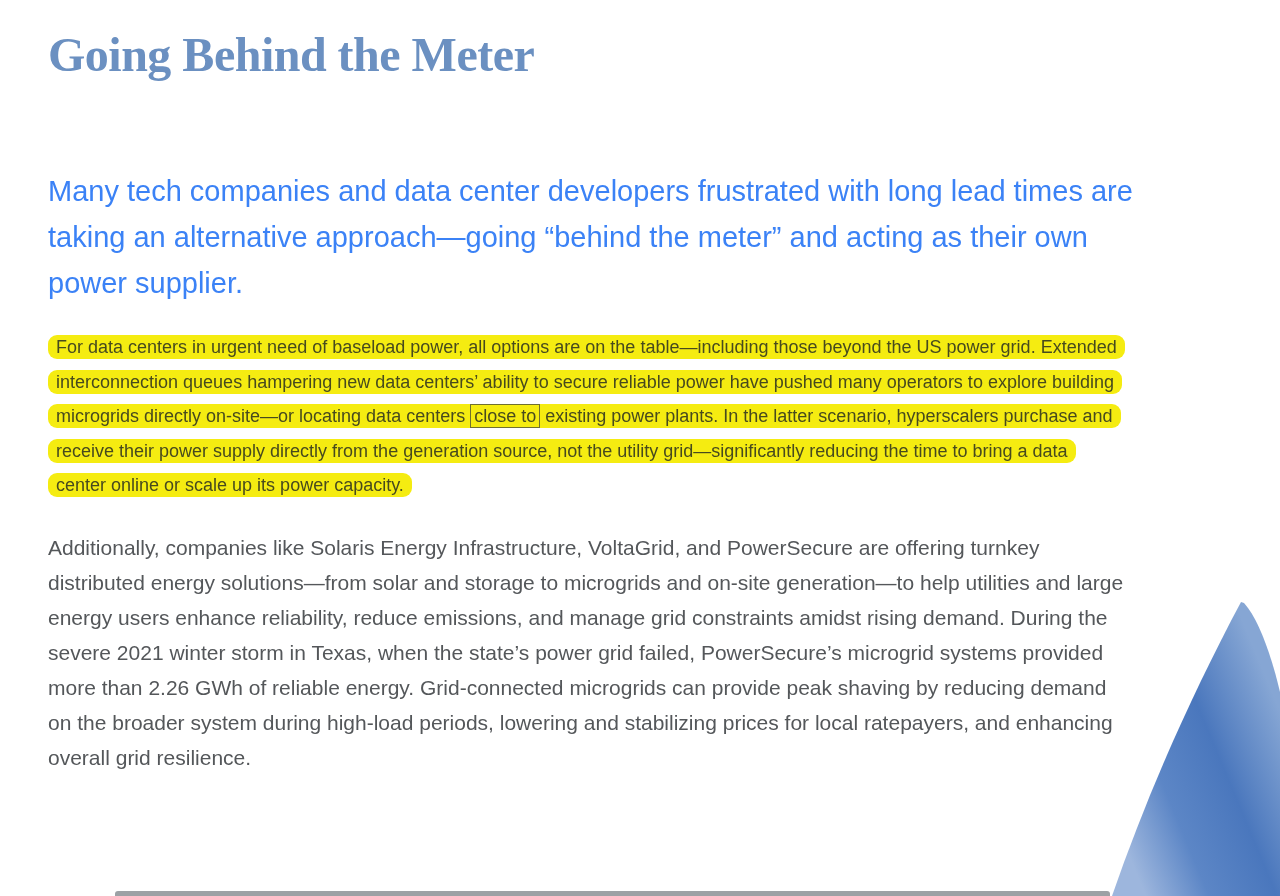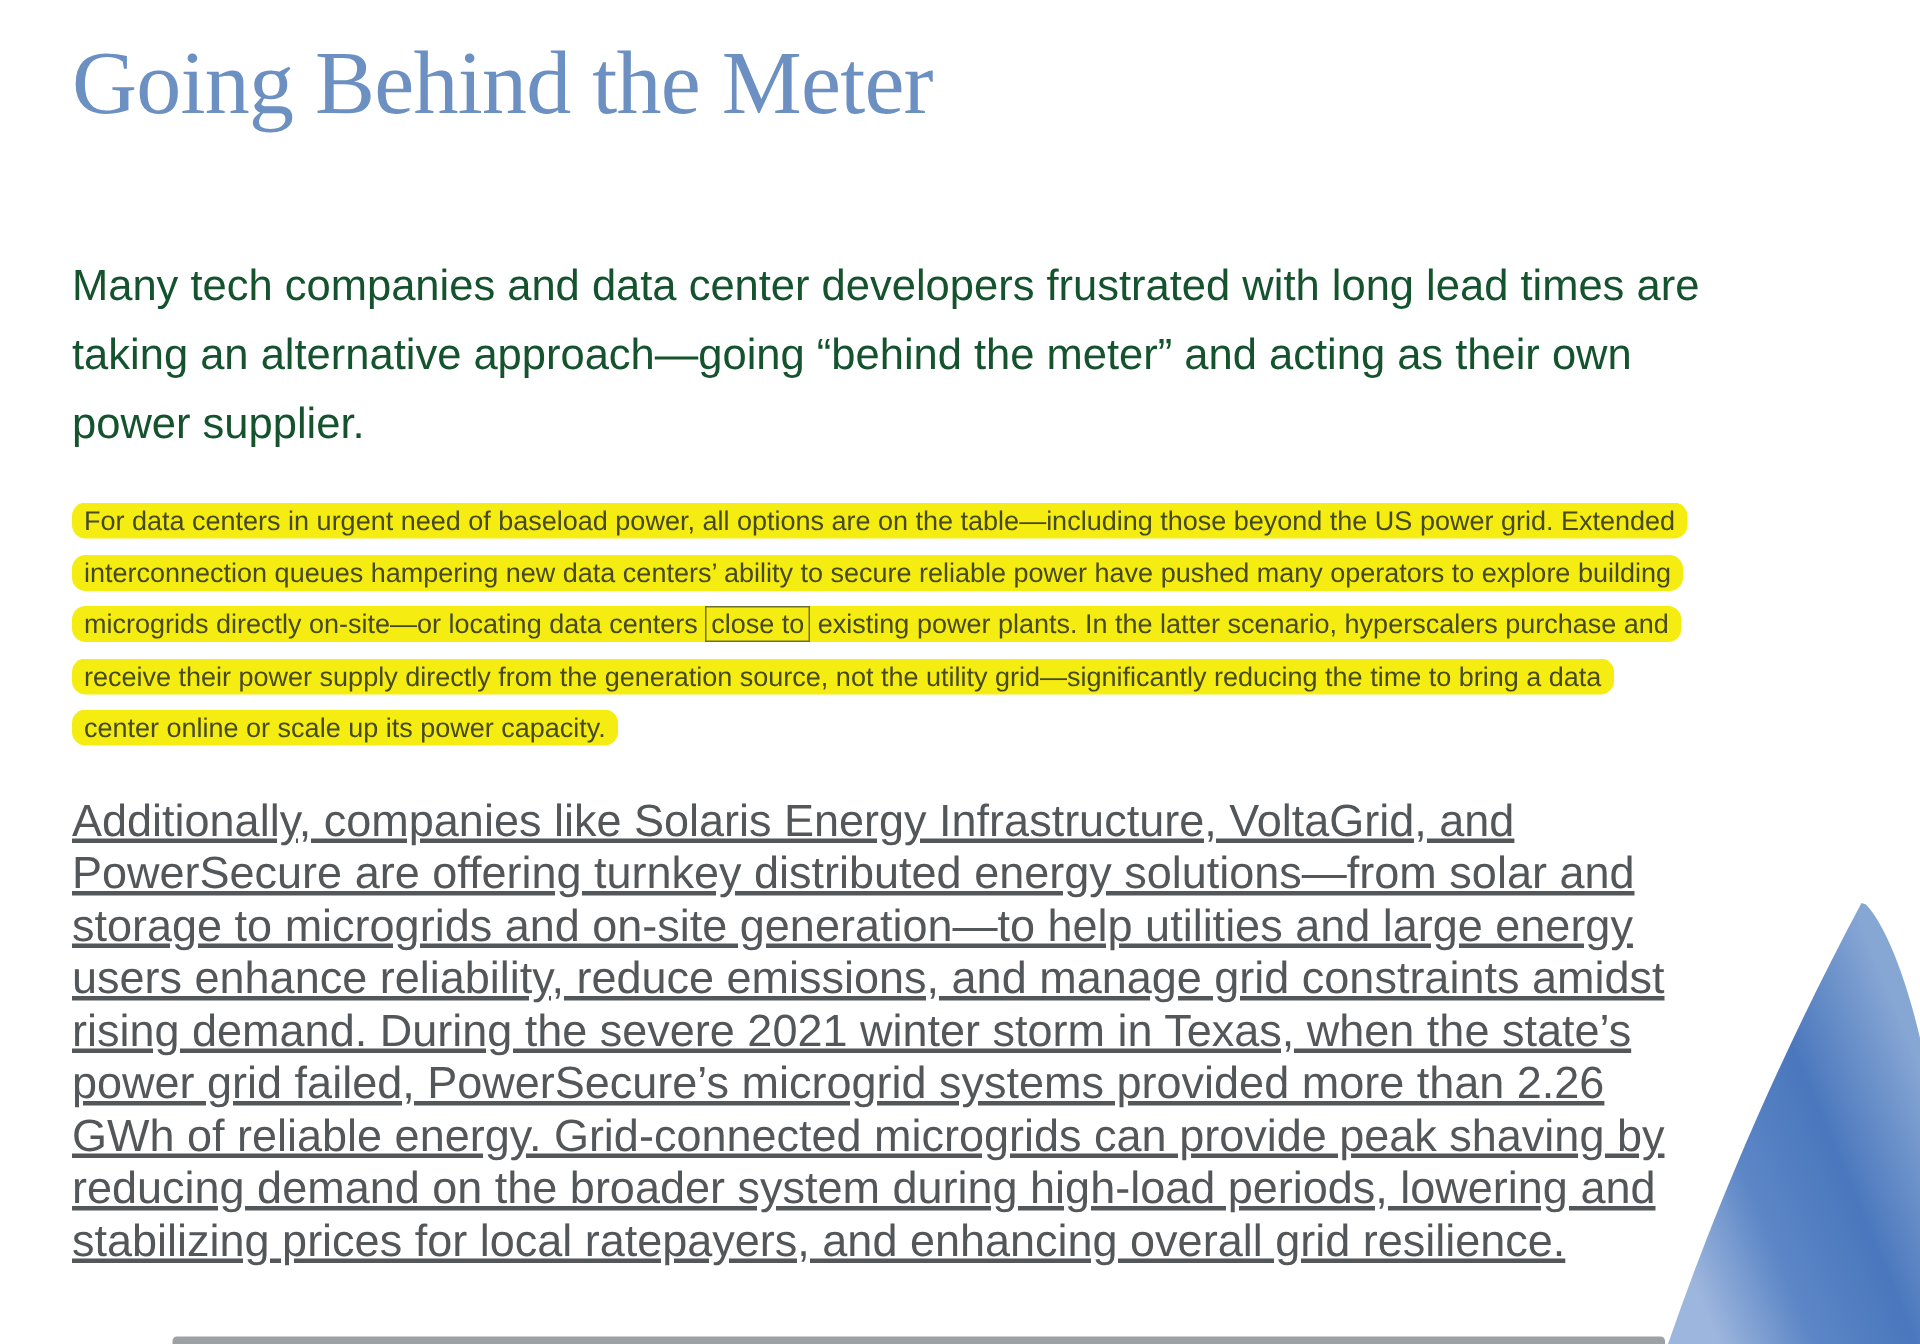--- a/index.html
+++ b/index.html
@@ -11,32 +11,32 @@
     font-family:"Liberation Sans", sans-serif;
   }
   .content {
     position:absolute;
     left:48px; top:0;
     width:1105px;
   }
   .heading {
     margin:20px 0 0 0;
     font-family:"Liberation Serif", serif;
-    font-weight:400;
-    font-size:60px;
+    font-weight:700;
+    font-size:48px;
     line-height:70px;
     letter-spacing:-0.5px;
     color:var(--heading-blue, #6b90c1);
   }
   .lead {
     margin:78px 0 0 0;
     width:1100px;
     font-size:29px;
     line-height:46px;
-    color:#14532d;
+    color:#3b82f6;
   }
   .hl-para {
     margin:24px 0 0 0;
     width:1070px;
     font-size:18px;
     line-height:34.6px;
     color:#474a1e;
   }
   .hl-para mark {
     background:var(--highlight-yellow, #f5ec11);
@@ -46,24 +46,23 @@
     -webkit-box-decoration-break:clone;
     box-decoration-break:clone;
   }
   .boxed {
     border:1.5px solid #6f7030;
     padding:1px 3px;
   }
   .para {
     margin:27px 0 0 0;
     width:1085px;
-    font-size:30px;
+    font-size:21px;
     line-height:35px;
     color:#54575a;
-    text-decoration:underline;
   }
   .swoosh-svg {
     position:absolute;
     left:0; top:0;
     width:1280px; height:896px;
     pointer-events:none;
   }
   .cutoff-bar {
     position:absolute;
     left:115px; bottom:0;

